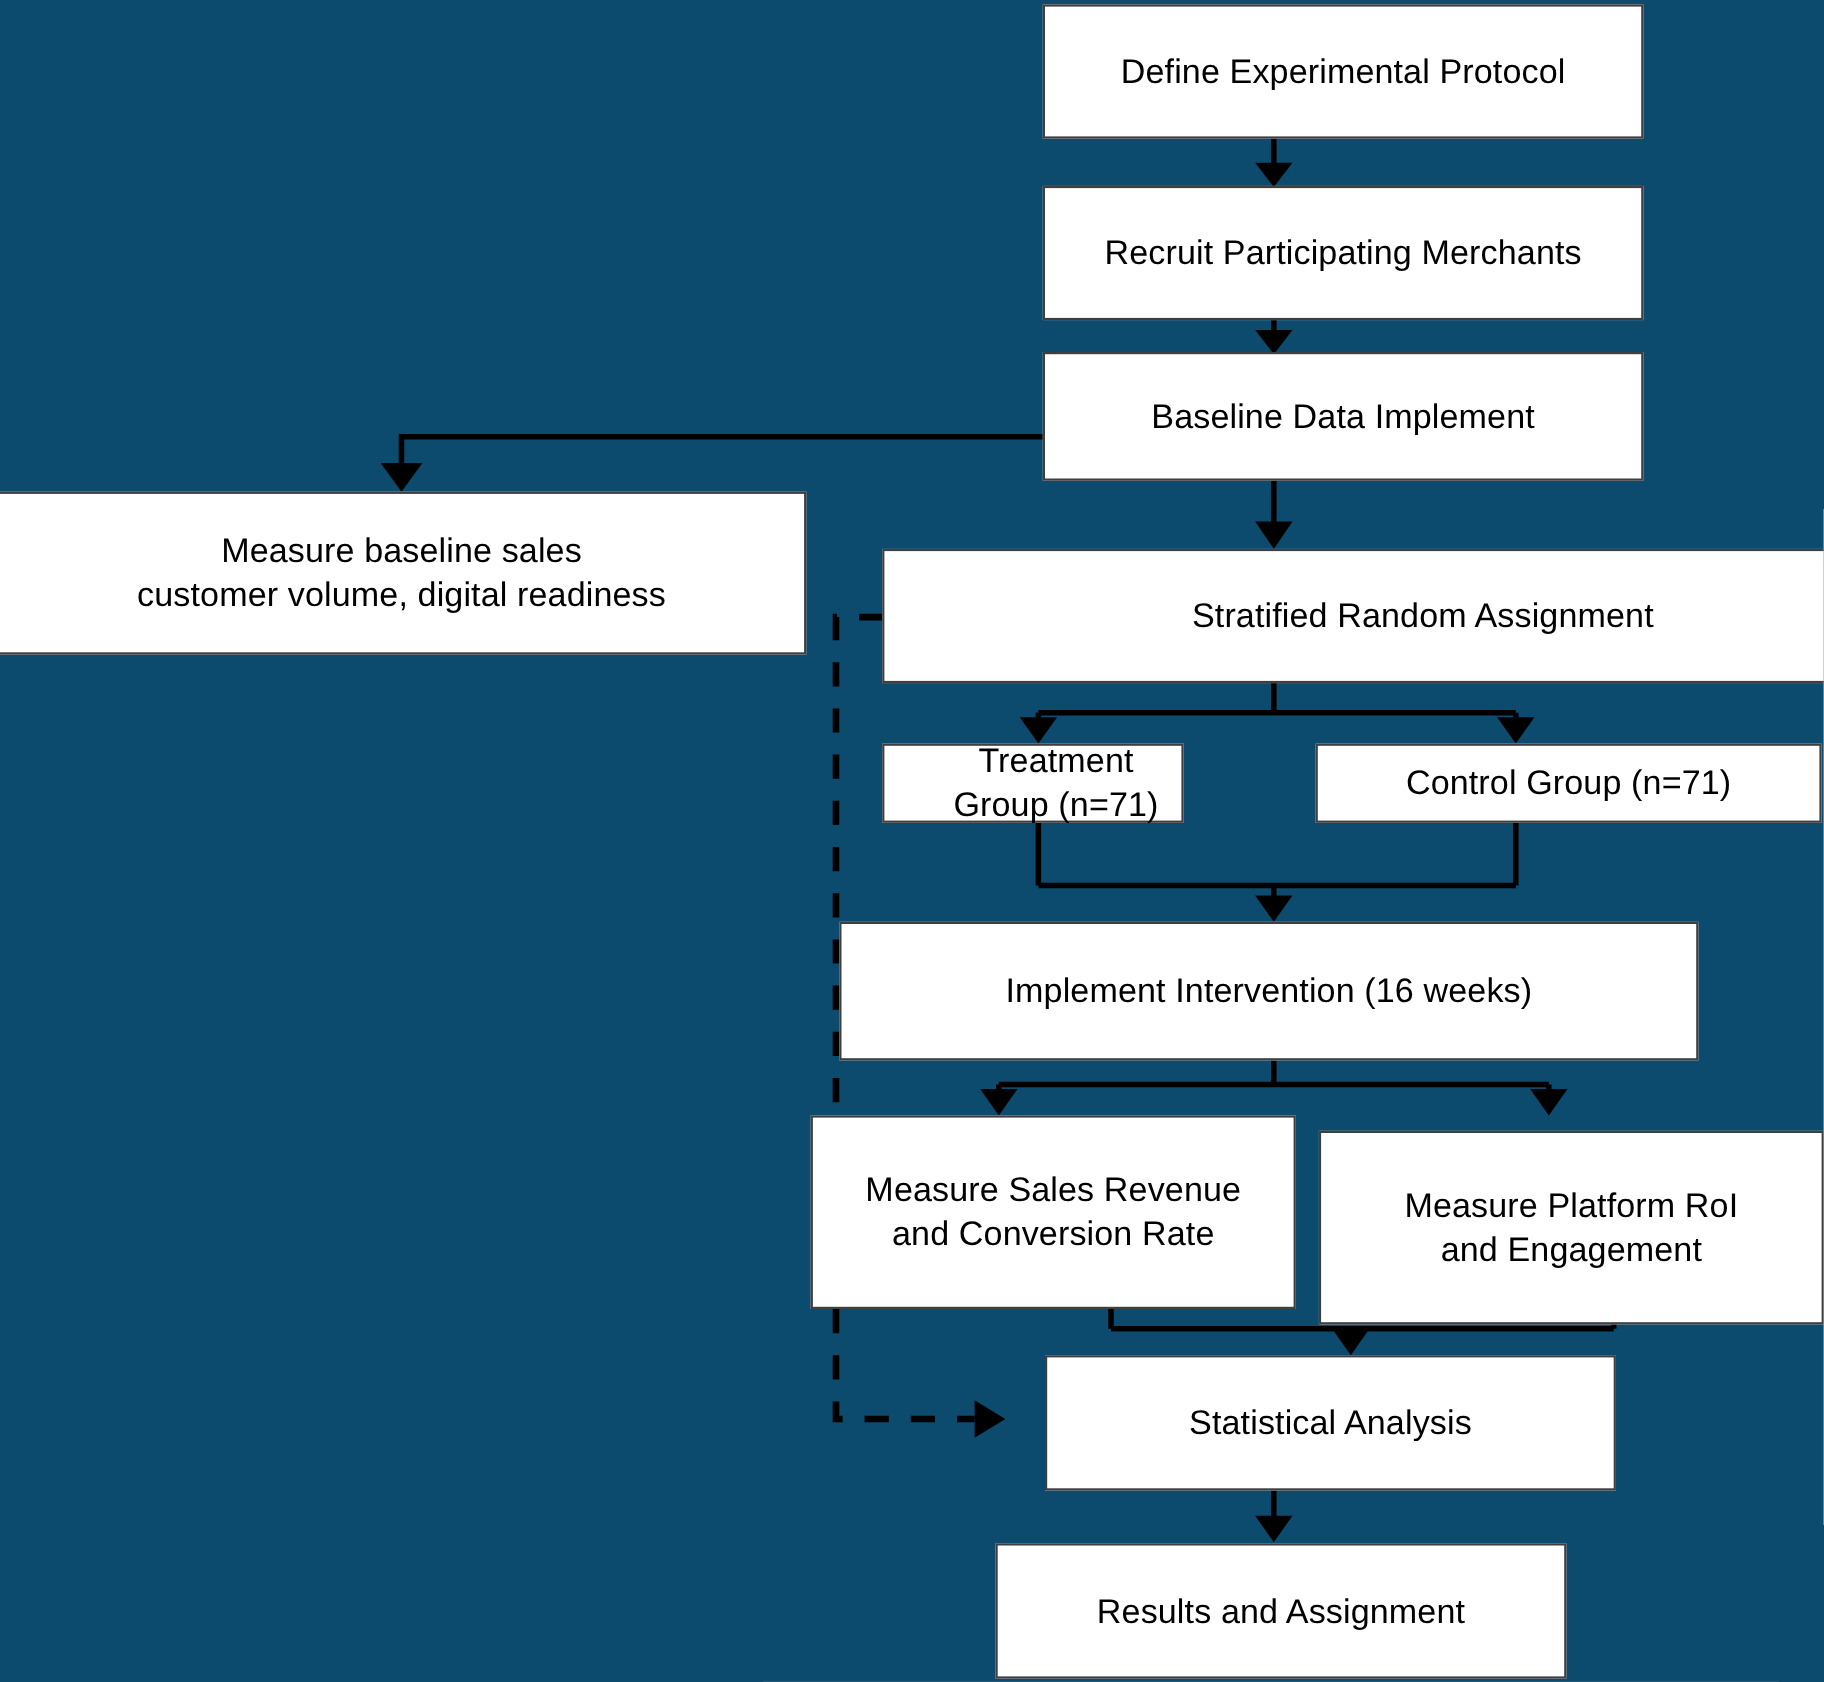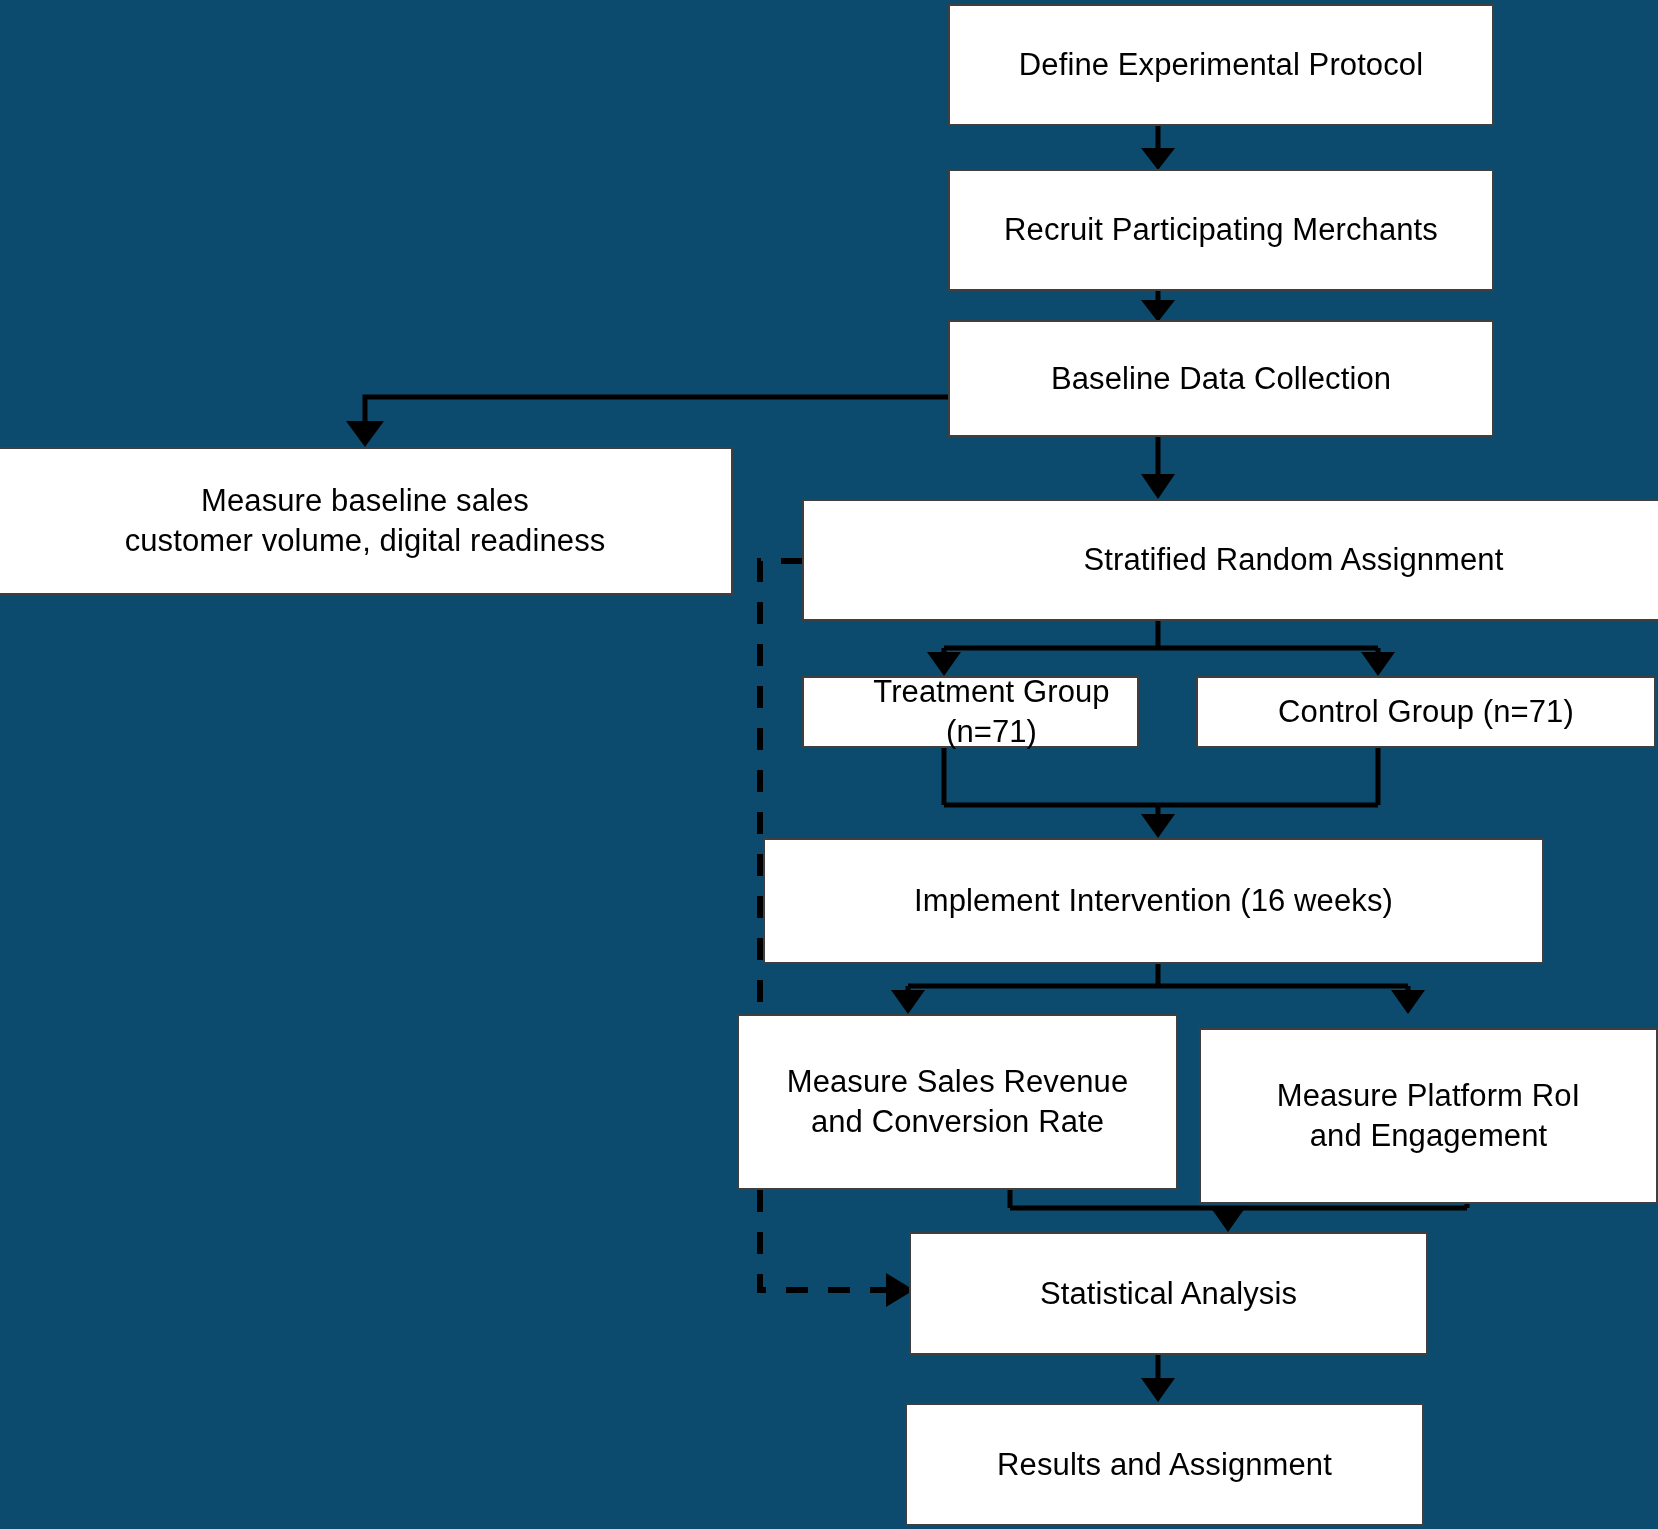--- a/index.html
+++ b/index.html
@@ -125,33 +125,33 @@
 
   <div class="node" style="left:948px; top:4px; width:546px; height:122px;">
     <span class="label">Define Experimental Protocol</span>
   </div>
 
   <div class="node" style="left:948px; top:169px; width:546px; height:122px;">
     <span class="label">Recruit Participating Merchants</span>
   </div>
 
   <div class="node" style="left:948px; top:320px; width:546px; height:117px;">
-    <span class="label">Baseline Data Collection</span>
+    <span class="label">Baseline Data Implement</span>
   </div>
 
   <div class="node" style="left:-3px; top:447px; width:736px; height:148px;">
     <span class="label">Measure baseline sales
 customer volume, digital readiness</span>
   </div>
 
   <div class="node" style="left:802px; top:499px; width:983px; height:122px;">
     <span class="label">Stratified Random Assignment</span>
   </div>
 
-  <div class="node" style="left:802px; top:676px; width:337px; height:72px;padding-left:42px;">
+  <div class="node" style="left:802px; top:676px; width:274px; height:72px;padding-left:42px;">
     <span class="label">Treatment Group (n=71)</span>
   </div>
 
   <div class="node" style="left:1196px; top:676px; width:460px; height:72px;">
     <span class="label">Control Group (n=71)</span>
   </div>
 
   <div class="node" style="left:763px; top:838px; width:781px; height:126px;">
     <span class="label">Implement Intervention (16 weeks)</span>
   </div>
@@ -159,21 +159,21 @@
   <div class="node" style="left:737px; top:1014px; width:441px; height:176px;">
     <span class="label">Measure Sales Revenue
 and Conversion Rate</span>
   </div>
 
   <div class="node" style="left:1199px; top:1028px; width:459px; height:176px;align-items:center;">
     <span class="label">Measure Platform RoI
 and Engagement</span>
   </div>
 
-  <div class="node" style="left:909px; top:1232px; width:519px; height:123px;text-align:right;">
+  <div class="node" style="left:950px; top:1232px; width:519px; height:123px;text-align:right;">
     <span class="label">Statistical Analysis</span>
   </div>
 
   <div class="node" style="left:905px; top:1403px; width:519px; height:123px;">
     <span class="label">Results and Assignment</span>
   </div>
 
 </div>
 
 </body></html>

